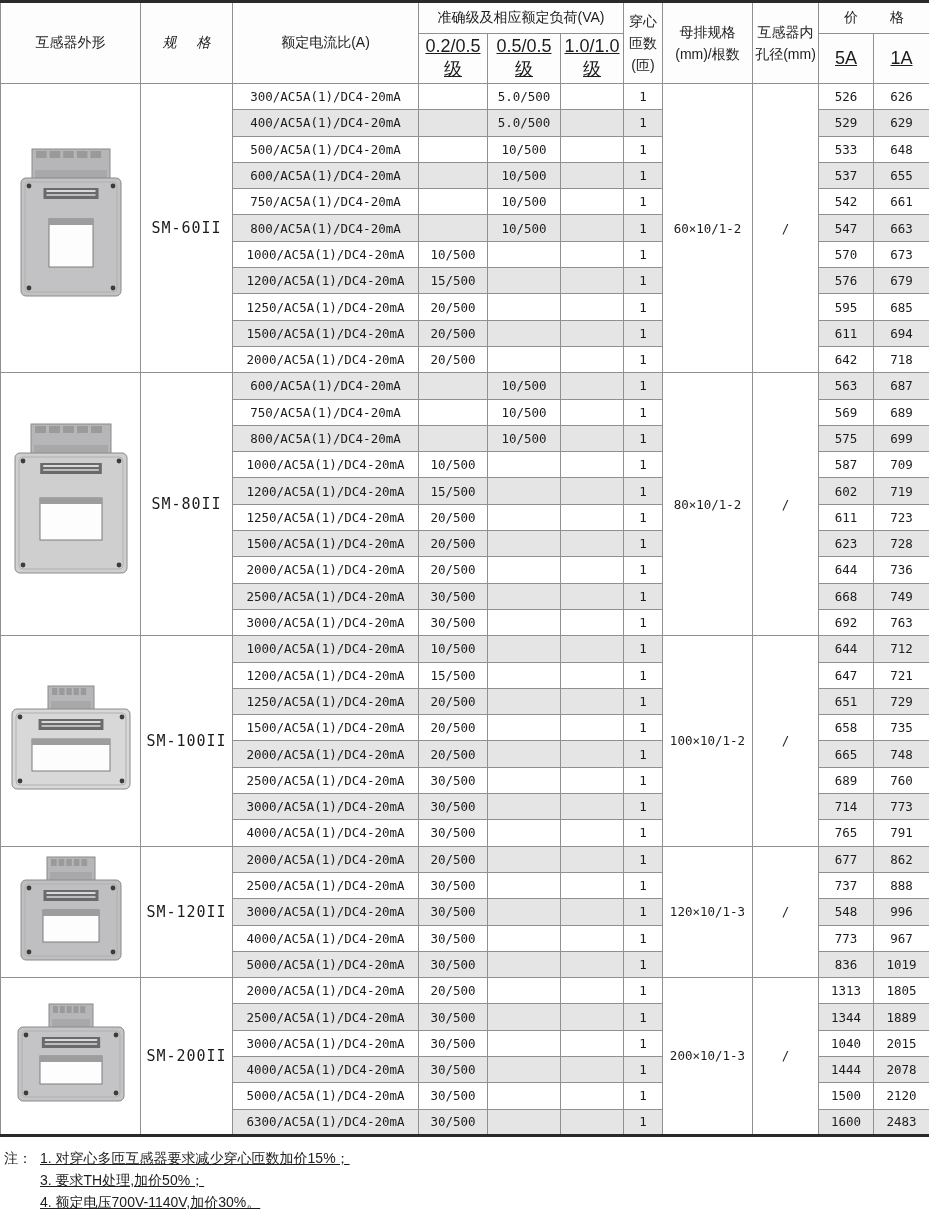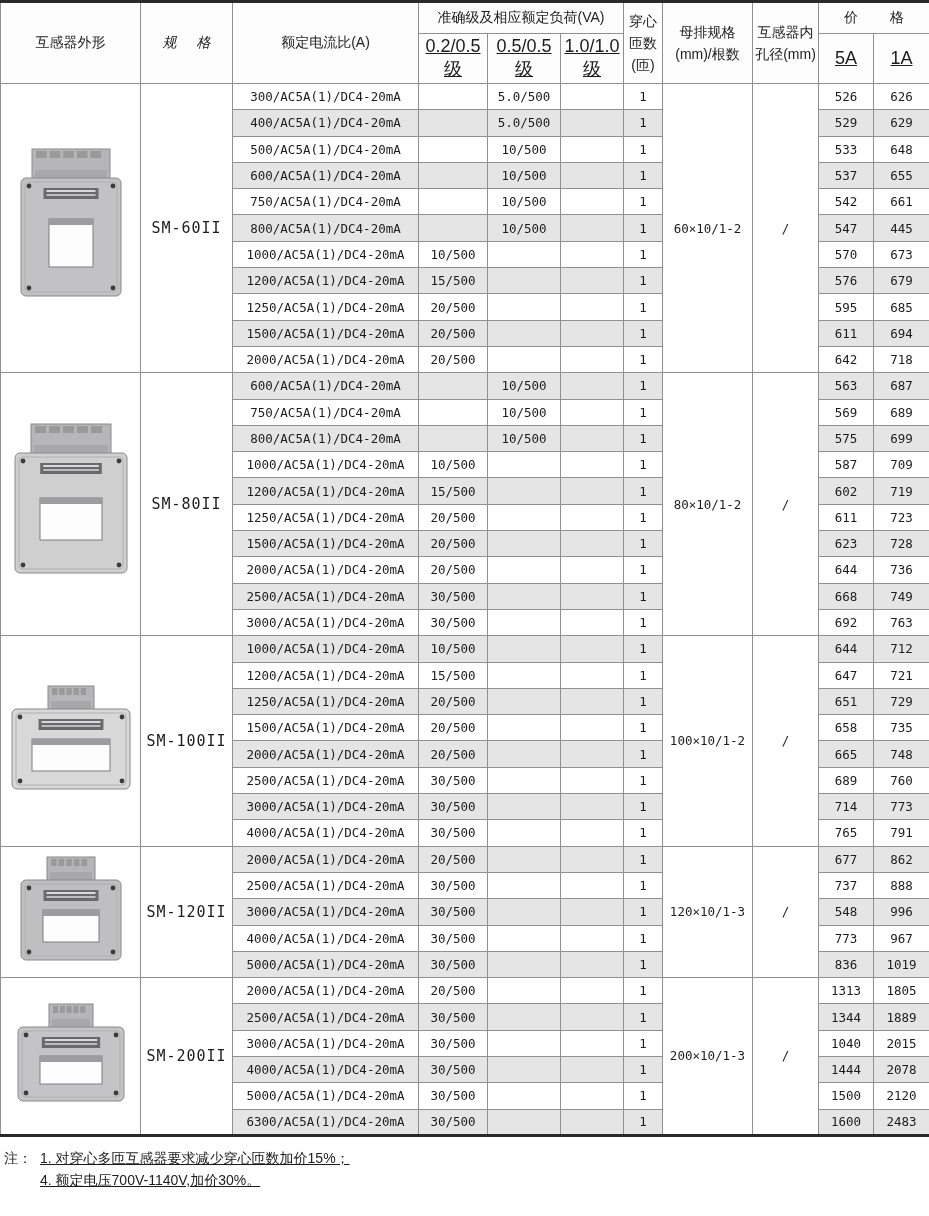--- a/index.html
+++ b/index.html
@@ -178,21 +178,21 @@
           <td class="">542</td>
           <td class="">661</td>
         </tr>
         <tr>
           <td class="ratio-cell stripe">800/AC5A(1)/DC4-20mA</td>
           <td class="stripe"></td>
           <td class="stripe">10/500</td>
           <td class="stripe"></td>
           <td class="stripe">1</td>
           <td class="stripe">547</td>
-          <td class="stripe">445</td>
+          <td class="stripe">663</td>
         </tr>
         <tr>
           <td class="ratio-cell">1000/AC5A(1)/DC4-20mA</td>
           <td class="">10/500</td>
           <td class=""></td>
           <td class=""></td>
           <td class="">1</td>
           <td class="">570</td>
           <td class="">673</td>
         </tr>
@@ -604,17 +604,21 @@
       </tbody>
   </table>
 
   <div class="notes" id="notes">
       <div class="note-row">
         <span class="note-label">注：</span>
         <span class="note-text">1. 对穿心多匝互感器要求减少穿心匝数加价15%；</span>
       </div>
       <div class="note-row">
         <span class="note-indent"></span>
+        <span class="note-text">3. 要求TH处理,加价50%；</span>
+      </div>
+      <div class="note-row">
+        <span class="note-indent"></span>
         <span class="note-text">4. 额定电压700V-1140V,加价30%。</span>
       </div>
     </div>
 
 </div>
 
 </body></html>

